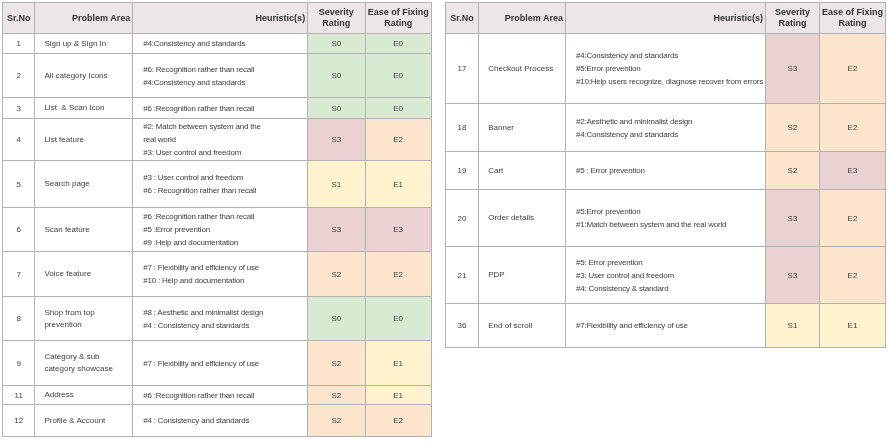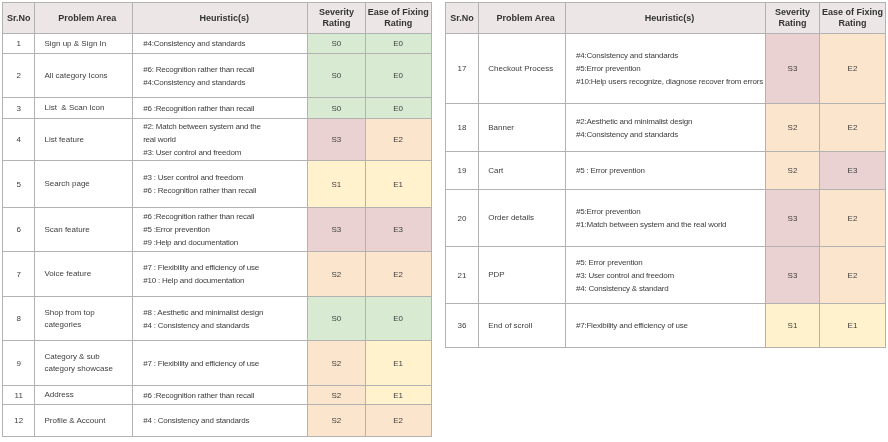--- a/index.html
+++ b/index.html
@@ -14,21 +14,21 @@
   table { border-collapse: collapse; table-layout: fixed; }
   th, td {
     border: 1px solid var(--border, #b2b2b2);
     vertical-align: middle;
     overflow: hidden;
     padding: 0;
   }
   thead tr { height: 31px; border-radius: 11px; }
   th {
     font-size: 9px; font-weight: bold; color: #333333;
-    text-align: center; padding: 2px 2px;
+    text-align: right; padding: 2px 2px;
   }
   th.center { text-align: center; }
   th.pa { padding-left: 9px; }
   th.he { padding-left: 10px; }
   .hline { white-space: nowrap; text-align: center; line-height: 11px; }
   .c-no { text-align: center; font-size: 8px; }
   .c-area {
     font-size: 8px; padding-left: 9px; padding-right: 7px;
     white-space: pre-wrap; line-height: 12px;
   }
@@ -130,21 +130,21 @@
           <td class="c-area">Voice feature</td>
           <td class="c-heur">
             <div class="heur-line">#7 : Flexibility and efficiency of use</div>
             <div class="heur-line">#10 : Help and documentation</div>
           </td>
           <td class="c-rating" style="background: rgb(252, 229, 205);">S2</td>
           <td class="c-rating" style="background: rgb(252, 229, 205);">E2</td>
         </tr>
         <tr style="height: 44px;">
           <td class="c-no">8</td>
-          <td class="c-area">Shop from top categories</td>
+          <td class="c-area">Shop from top prevention</td>
           <td class="c-heur">
             <div class="heur-line">#8 : Aesthetic and minimalist design</div>
             <div class="heur-line">#4 : Consistency and standards</div>
           </td>
           <td class="c-rating" style="background: rgb(217, 234, 211);">S0</td>
           <td class="c-rating" style="background: rgb(217, 234, 211);">E0</td>
         </tr>
         <tr style="height: 45px;">
           <td class="c-no">9</td>
           <td class="c-area">Category &amp; sub category showcase</td>

